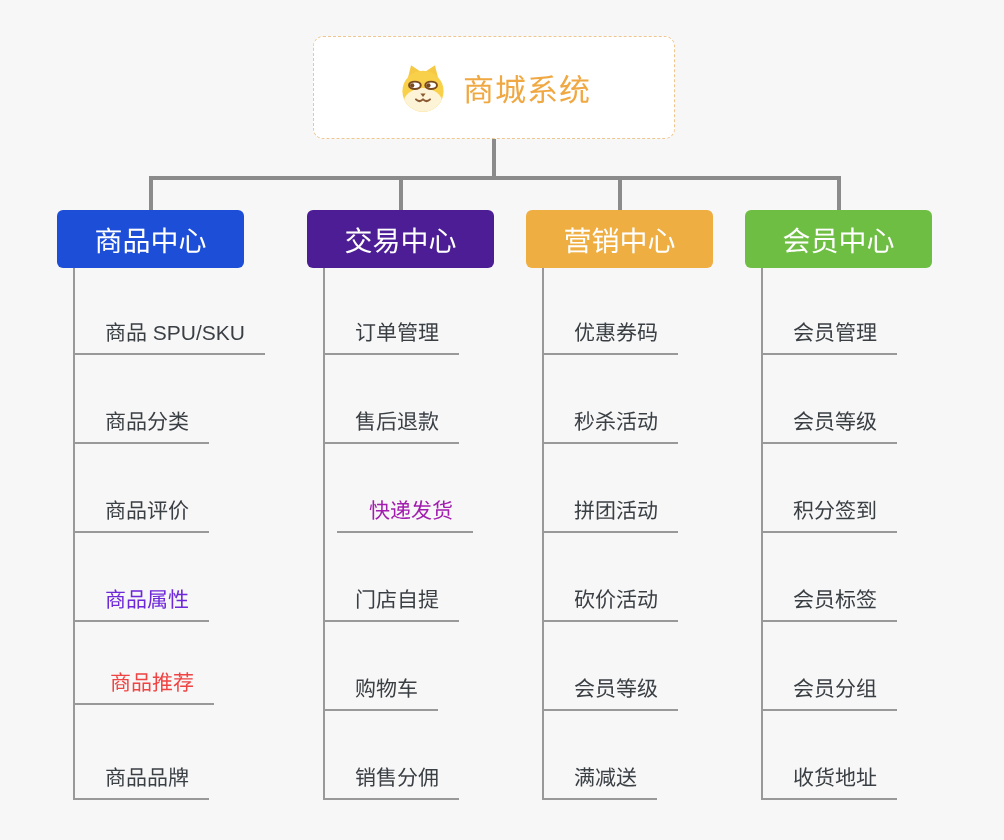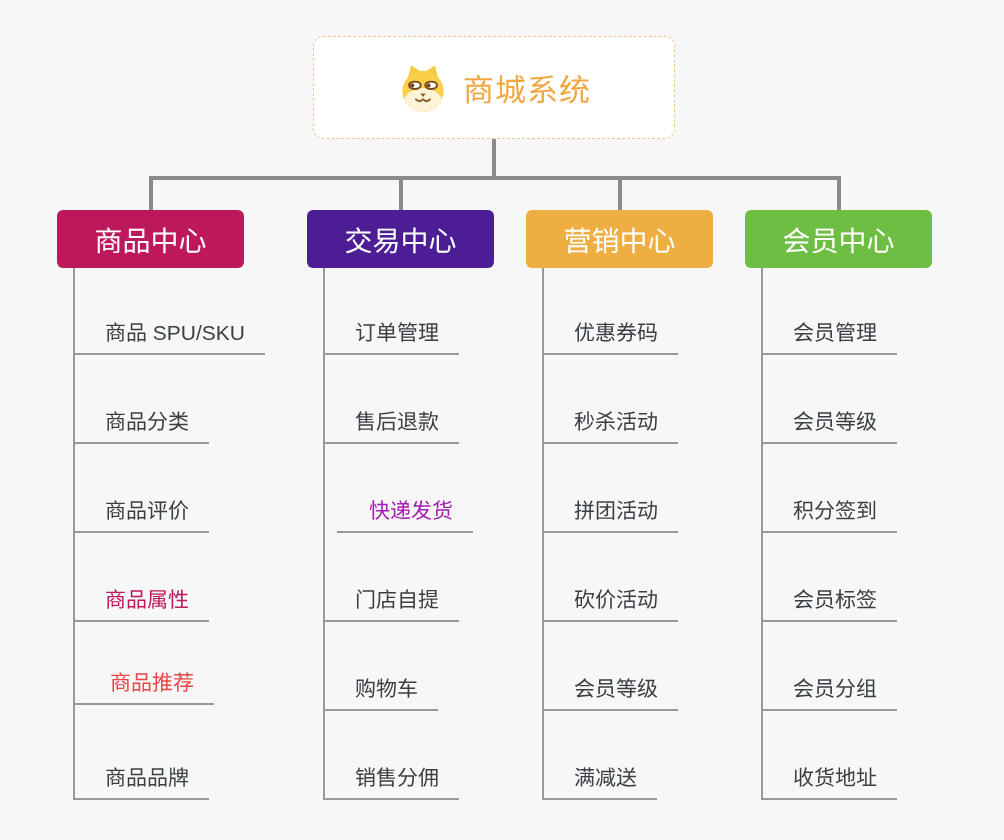--- a/index.html
+++ b/index.html
@@ -97,26 +97,26 @@
       <circle cx="29" cy="21.7" r="2" fill="#7a4a1e"></circle>
       <path d="M21.6 29 h4.8 l-2.4 3.2 Z" fill="#8a5a33"></path>
       <path d="M17.5 34.5 q3.2 3.2 6.5 0 q3.3 3.2 6.5 0" stroke="#8a5a33" stroke-width="1.8" fill="none" stroke-linecap="round"></path>
     </svg>
     <span class="root-title" style="color: rgb(240, 168, 67);">商城系统</span>
   </div>
 
 <div class="connector" style="left: 492px; top: 139px; width: 4px; height: 41px; background: rgb(139, 139, 139);"></div>
     <div class="connector" style="left: 149px; top: 176px; width: 692px; height: 4px; background: rgb(139, 139, 139);"></div>
     <div class="connector" style="left: 149px; top: 176px; width: 4px; height: 34px; background: rgb(139, 139, 139);"></div>
-    <div class="branch-header" style="left: 57px; top: 210px; background: #be185d;">商品中心</div>
+    <div class="branch-header" style="left: 57px; top: 210px; background: #1d4ed8;">商品中心</div>
     <div class="branch-vline" style="left: 73px; top: 268px; height: 532px; background: rgb(153, 153, 153);"></div>
     <div class="sub-item" style="left: 73px; top: 307px; color: rgb(58, 63, 68); border-bottom-color: rgb(153, 153, 153);">商品 SPU/SKU</div>
     <div class="sub-item" style="left: 73px; top: 396px; color: rgb(58, 63, 68); border-bottom-color: rgb(153, 153, 153);">商品分类</div>
     <div class="sub-item" style="left: 73px; top: 485px; color: rgb(58, 63, 68); border-bottom-color: rgb(153, 153, 153);">商品评价</div>
-    <div class="sub-item" style="left: 73px; top: 574px; color: #be185d; border-bottom-color: rgb(153, 153, 153);">商品属性</div>
+    <div class="sub-item" style="left: 73px; top: 574px; color: #6d28d9; border-bottom-color: rgb(153, 153, 153);">商品属性</div>
     <div class="sub-item" style="left: 73px; top: 657px; color: #ef4444; border-bottom-color: rgb(153, 153, 153); padding-left: 37px;">商品推荐</div>
     <div class="sub-item" style="left: 73px; top: 752px; color: rgb(58, 63, 68); border-bottom-color: rgb(153, 153, 153);">商品品牌</div>
     <div class="connector" style="left: 399px; top: 176px; width: 4px; height: 34px; background: rgb(139, 139, 139);"></div>
     <div class="branch-header" style="left: 307px; top: 210px; background: #4c1d95;">交易中心</div>
     <div class="branch-vline" style="left: 323px; top: 268px; height: 532px; background: rgb(153, 153, 153);"></div>
     <div class="sub-item" style="left: 323px; top: 307px; color: rgb(58, 63, 68); border-bottom-color: rgb(153, 153, 153);">订单管理</div>
     <div class="sub-item" style="left: 323px; top: 396px; color: rgb(58, 63, 68); border-bottom-color: rgb(153, 153, 153);">售后退款</div>
     <div class="sub-item" style="left: 337px; top: 485px; color: #a21caf; border-bottom-color: rgb(153, 153, 153); font-family: Liberation Mono, monospace;">快递发货</div>
     <div class="sub-item" style="left: 323px; top: 574px; color: rgb(58, 63, 68); border-bottom-color: rgb(153, 153, 153);">门店自提</div>
     <div class="sub-item" style="left: 323px; top: 663px; color: rgb(58, 63, 68); border-bottom-color: rgb(153, 153, 153);">购物车</div>

